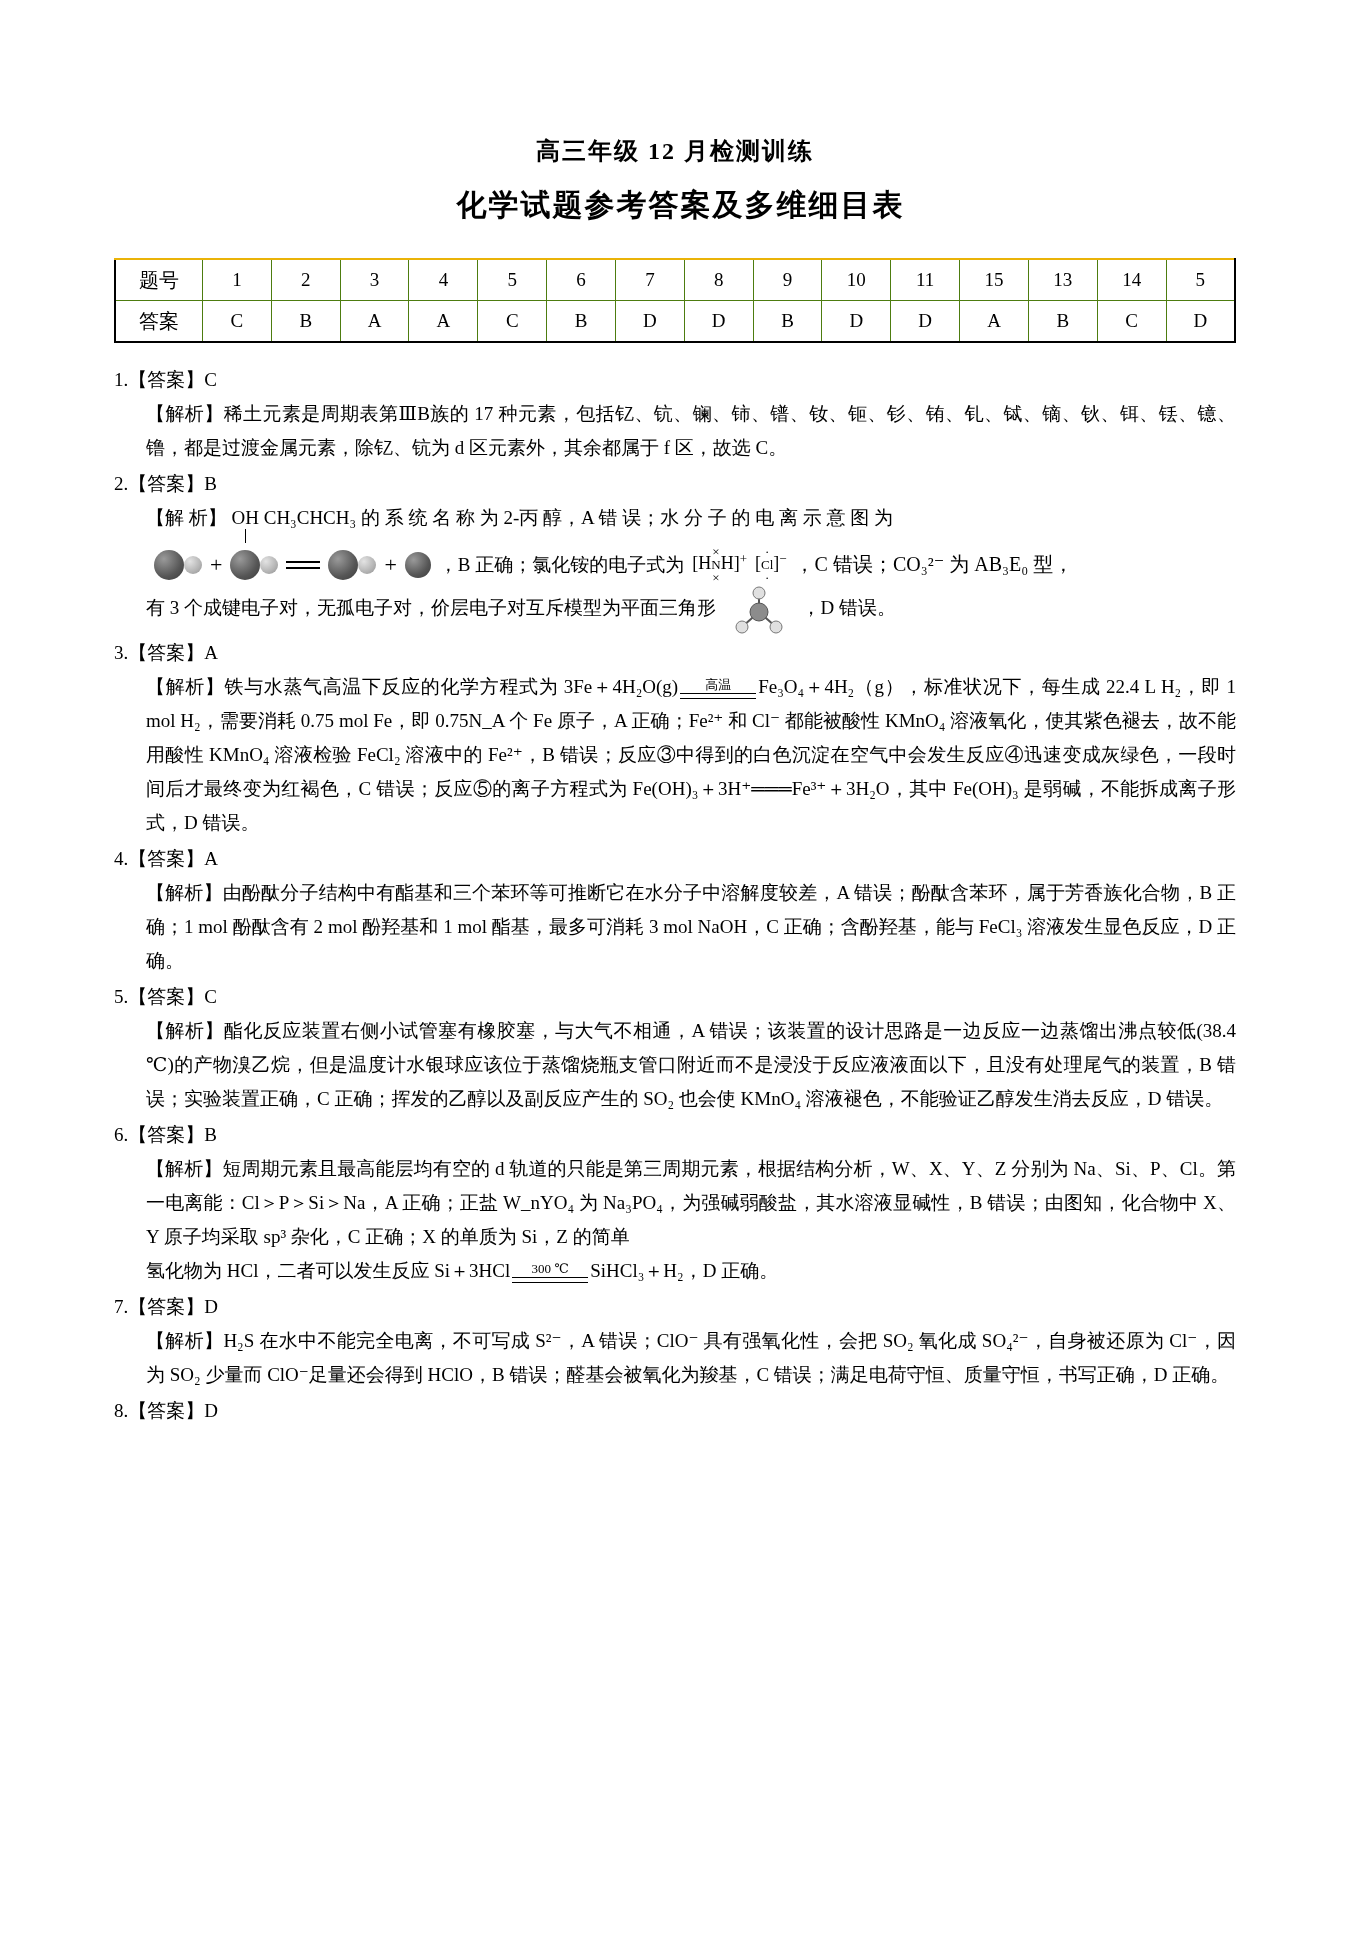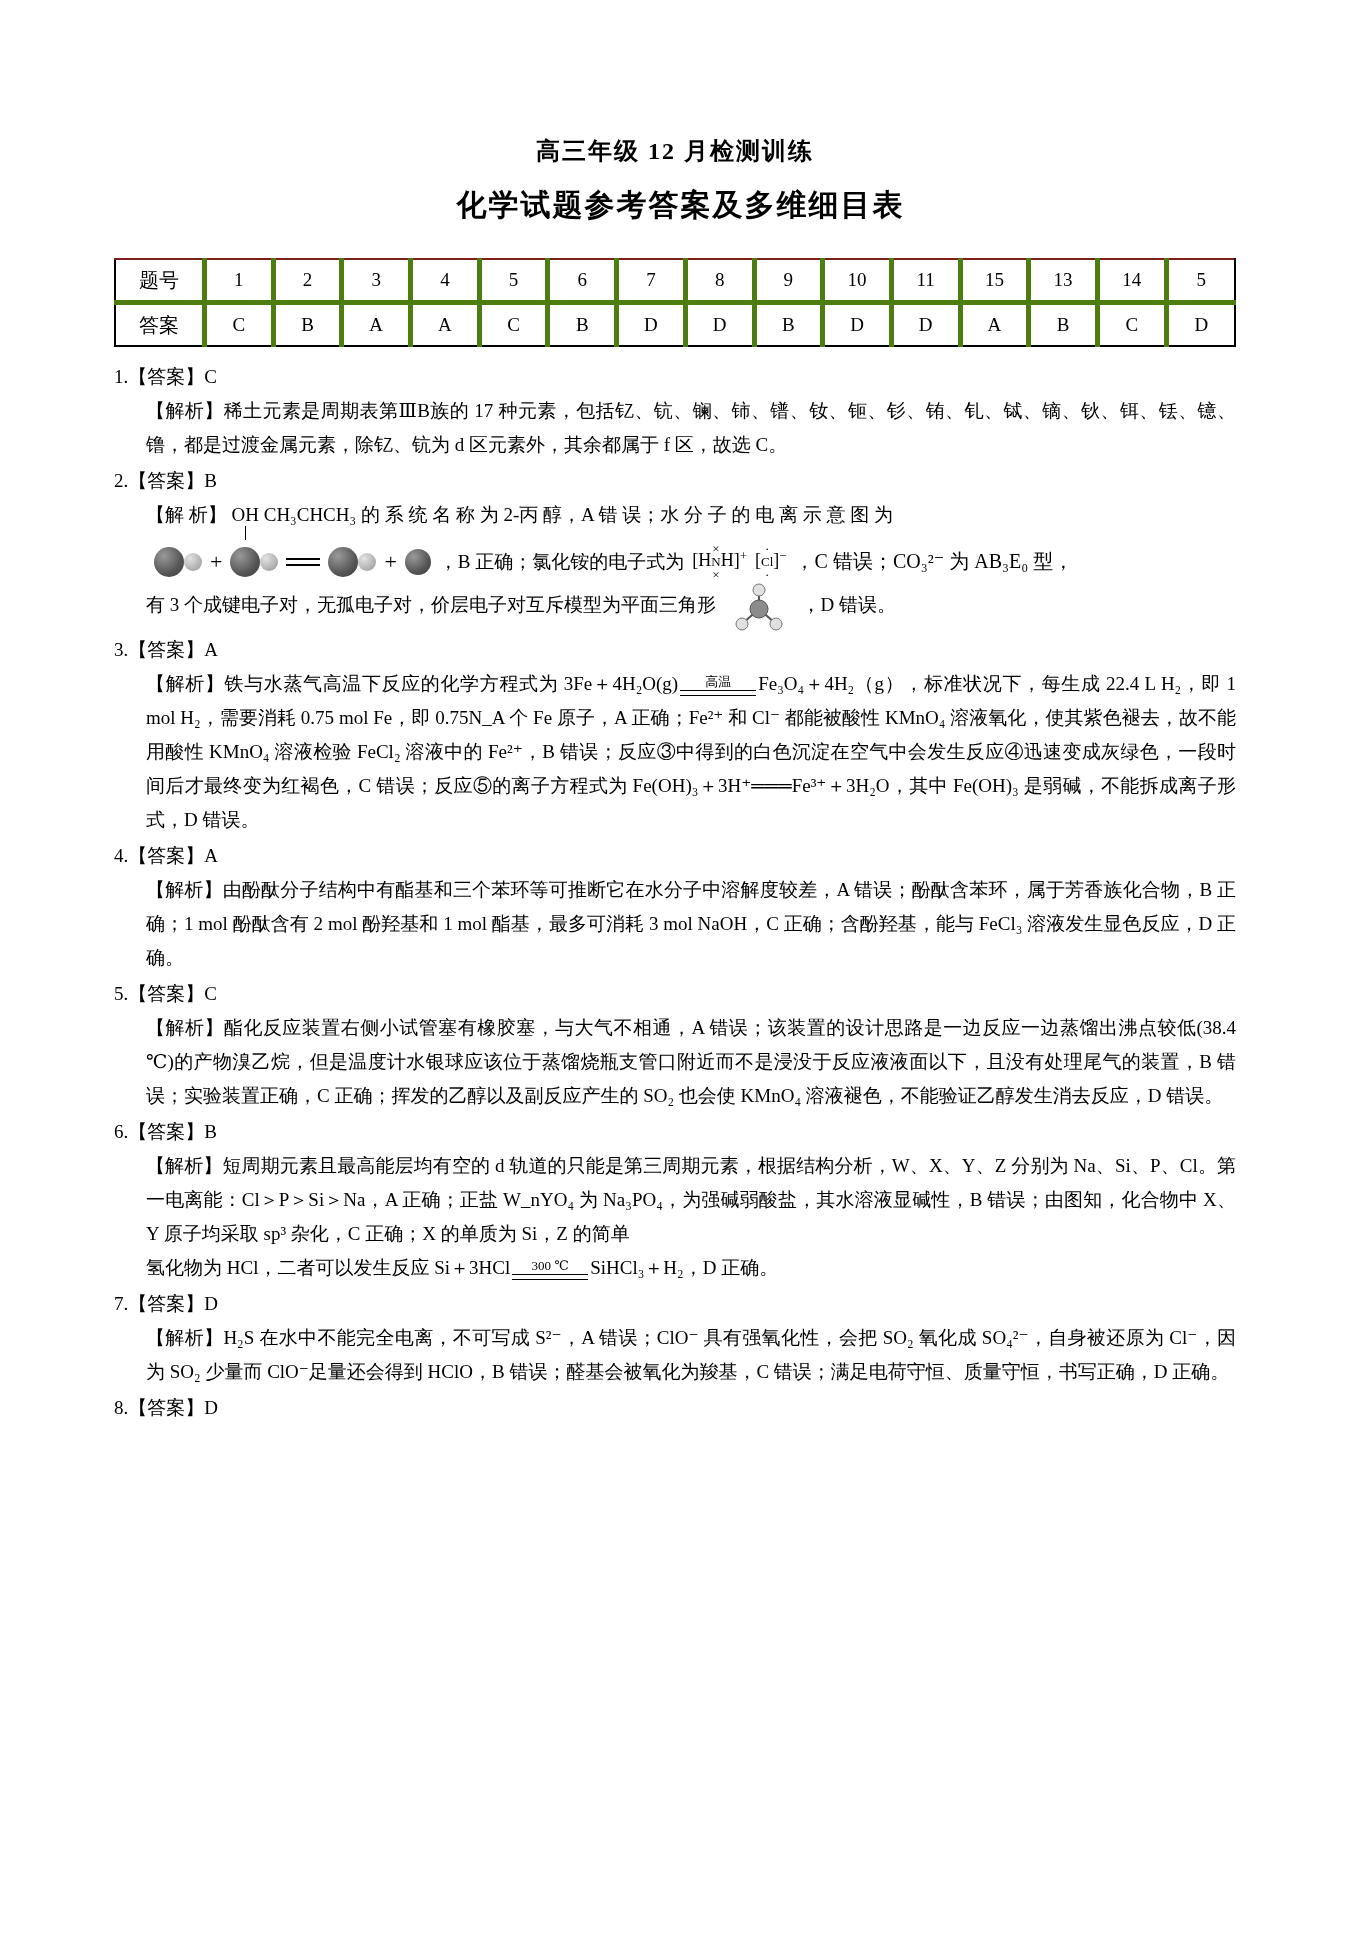--- a/index.html
+++ b/index.html
@@ -42,47 +42,47 @@
   .answer-table-wrap {
     margin: 30px auto 0 auto;
     width: 1122px;
   }
   table.answer-table {
     border-collapse: collapse;
     width: 100%;
     table-layout: fixed;
   }
   table.answer-table td {
-    border: 5px solid #4d7c0f;
+    border: 1px solid #4d7c0f;
     text-align: center;
     height: 38px;
     font-size: 19px;
     font-family: "Liberation Serif", serif;
   }
   table.answer-table td.hdr-label {
     width: 84px;
     font-size: 20px;
     font-weight: normal;
     font-family: "Liberation Sans", sans-serif;
   }
   table.answer-table tr.row-head td {
-    border-top: 2px solid #7f1d1d;
+    border-top: 2px solid #eab308;
     margin-top: 16px;
   }
   table.answer-table tr.row-ans td {
     border-bottom: 2px solid #000;
   }
   table.answer-table td:first-child {
     border-left: 2px solid #000;
   }
   table.answer-table td:last-child {
     border-right: 2px solid #000;
   }
   .content {
-    margin: 9px auto;
+    margin: 16px auto;
     width: 1122px;
     padding-top: 2px;
   }
   .q-head {
     font-size: 19px;
     line-height: 34px;
     margin-top: 2px;
   }
   .q-body {
     font-size: 19px;

